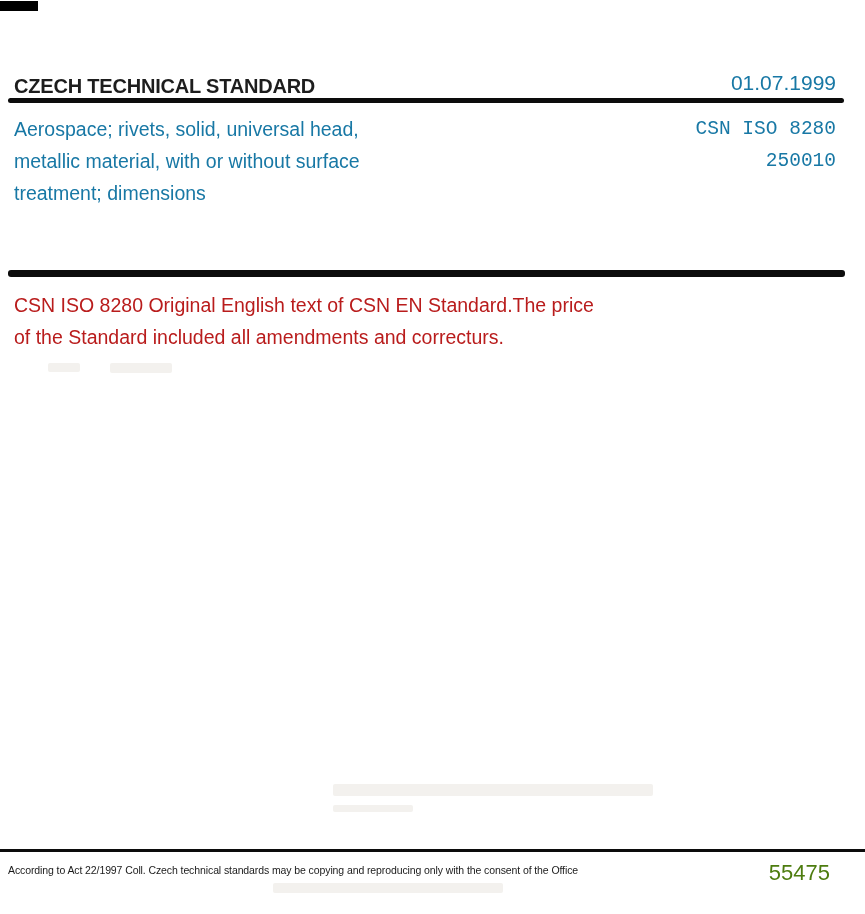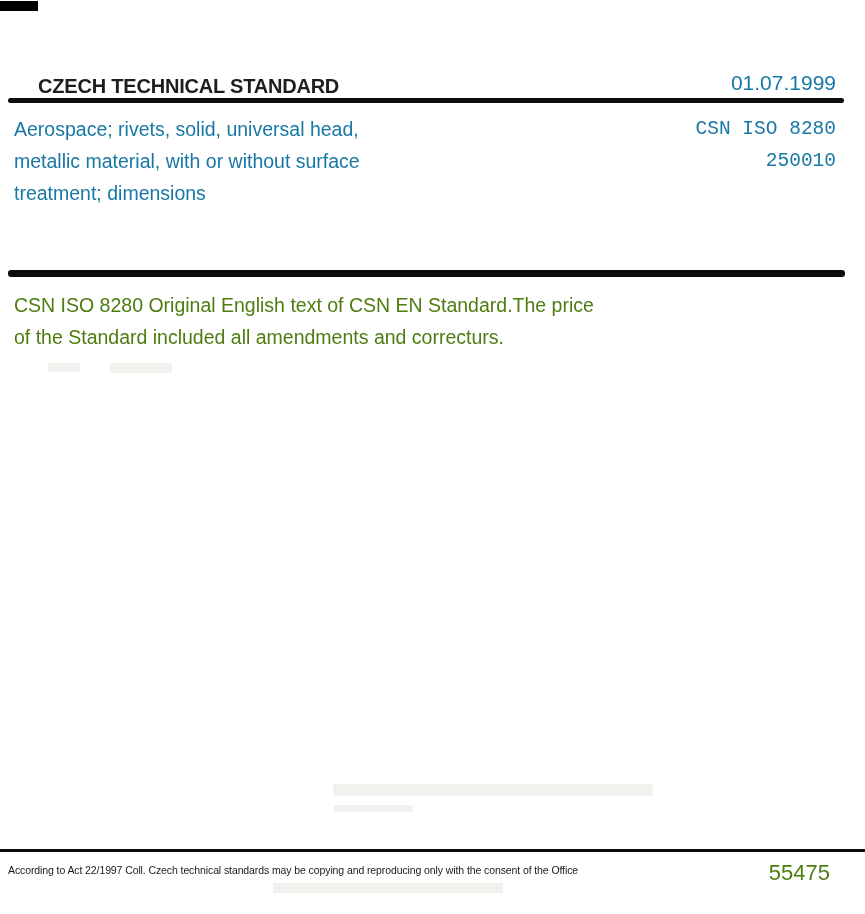--- a/index.html
+++ b/index.html
@@ -25,21 +25,20 @@
   }
   .header-title {
     position: absolute;
     left: 14px;
     top: 75px;
     font-size: 20px;
     font-weight: bold;
     letter-spacing: -0.2px;
     color: #1d1d1d;
     white-space: nowrap;
-    margin-left: 24px;
   }
   .header-date {
     position: absolute;
     right: 29px;
     top: 71px;
     font-size: 21px;
     color: #1878a5;
     white-space: nowrap;
   }
   .rule {
@@ -70,21 +69,21 @@
     white-space: nowrap;
     font-family: Liberation Mono, monospace;
   }
   .note-block {
     position: absolute;
     left: 14px;
     top: 289px;
     width: 700px;
     font-size: 19.5px;
     line-height: 32px;
-    color: #4d7c0f;
+    color: #b91c1c;
   }
   .illustration-notice {
     position: absolute;
     left: 502px;
     top: 812px;
     font-size: 13.5px;
     font-weight: bold;
     letter-spacing: 0.1px;
     color: #151515;
     white-space: nowrap;

